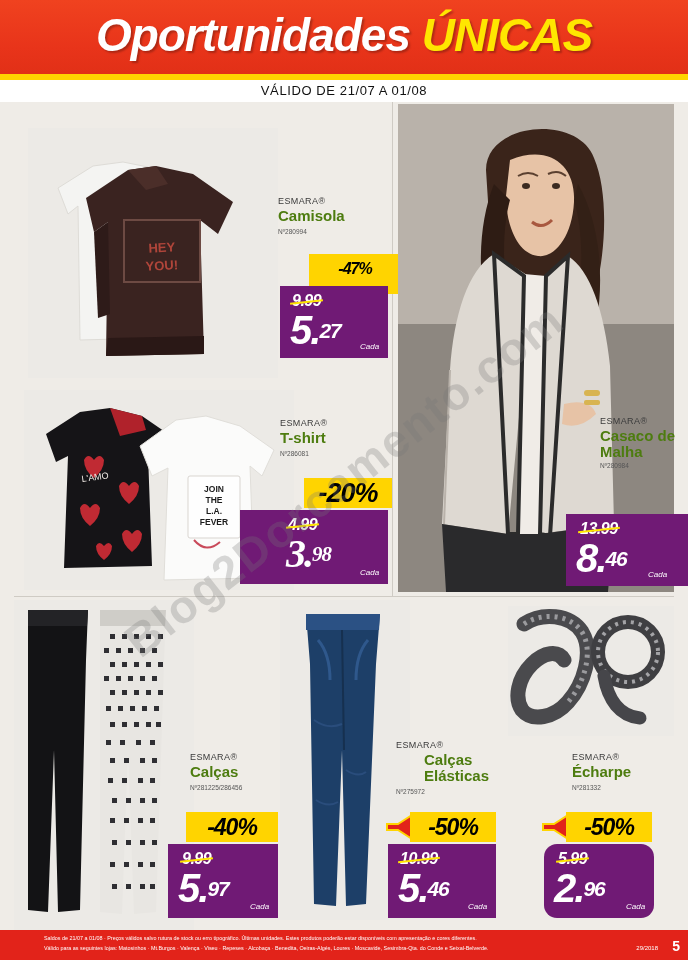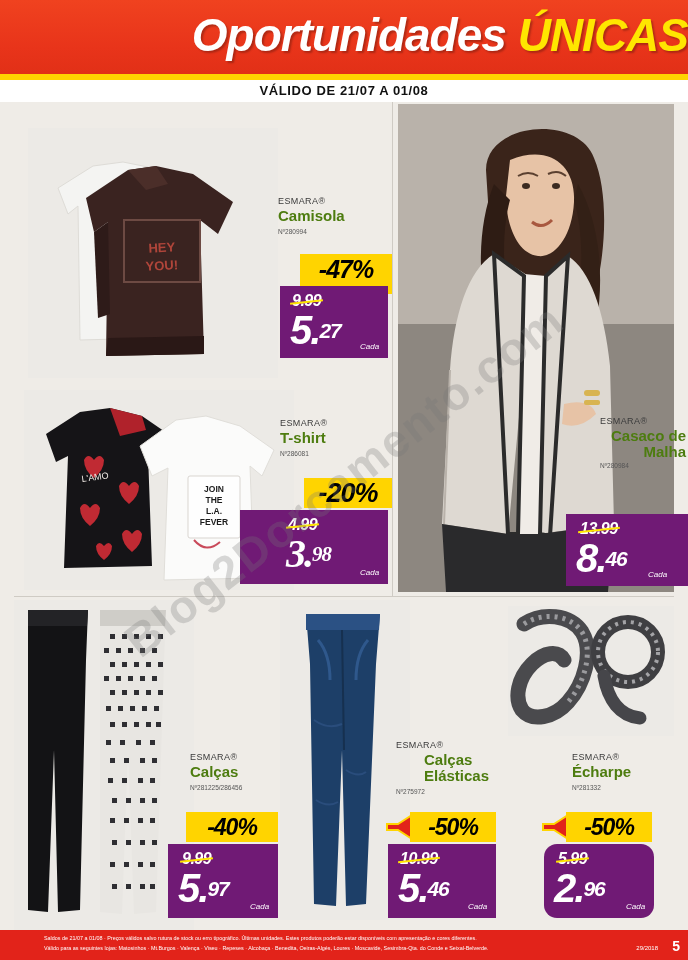--- a/index.html
+++ b/index.html
@@ -21,41 +21,41 @@
     left: 0; top: 0;
     width: 688px;
     height: 80px;
     background: linear-gradient(180deg,#f0421f 0%, #e8341a 60%, #e02f16 100%);
     overflow: hidden;
   }
   .header-title {
     position: absolute;
     left: 0; top: 8px;
     width: 688px;
-    text-align: right;
+    text-align: center;
     font-size: 46px;
     font-weight: bold;
     font-style: italic;
     color: #ffffff;
     letter-spacing: -1px;
     text-shadow: 2px 2px 2px rgba(0,0,0,0.25);
     white-space: nowrap;
   }
   .header-title .yellow {
     color: #ffe600;
   }
   .header-sub {
     position: absolute;
     left: 0; top: 80px;
     width: 688px;
     height: 22px;
     background: #ffffff;
     text-align: center;
     font-size: 13px;
-    font-weight: bold;
+    font-weight: normal;
     color: #111;
     letter-spacing: 0.6px;
     line-height: 22px;
   }
   .yellow-strip {
     position: absolute;
     left: 0; top: 74px;
     width: 688px;
     height: 8px;
     background: #ffd400;
@@ -239,21 +239,21 @@
       <text x="134" y="124" font-family="Liberation Sans, sans-serif" font-size="13" font-weight="bold" fill="#b0453a" text-anchor="middle" transform="rotate(-3 134 124)">HEY</text>
       <text x="134" y="142" font-family="Liberation Sans, sans-serif" font-size="13" font-weight="bold" fill="#b0453a" text-anchor="middle" transform="rotate(-3 134 142)">YOU!</text>
       <path d="M80 94 L66 104 L70 190 L82 186 Z" fill="#2e1b19"></path>
       <path d="M176 226 L78 228 L80 210 L176 208 Z" fill="#2a1816"></path>
     </svg>
   </div>
   <div class="brand" style="left:278px; top:196px;">ESMARA®</div>
   <div class="pname" style="left:278px; top:208px;">Camisola</div>
   <div class="pcode" style="left:278px; top:228px;">Nº280994</div>
 
-  <div class="disc" style="left:300px; top:254px; width:92px; height:40px; font-size:25px; line-height:30px;">-47%</div>
+  <div class="disc" style="left:309px; top:254px; width:92px; height:40px; font-size:16px; line-height:30px;">-47%</div>
   <div class="pricebox" style="left:280px; top:286px; width:108px; height:72px;">
     <div class="oldprice" style="left:12px; top:6px;">9.99</div>
     <div class="newprice" style="left:10px; top:24px;">
       <span class="int">5</span><span class="dot">.</span><span class="cent">27</span>
     </div>
     <div class="cada" style="left:80px; top:56px;">Cada</div>
   </div>
 
   <div class="photo" style="left:398px; top:104px; width:276px; height:488px;">
     <svg width="276" height="488" viewBox="0 0 276 488">
@@ -280,21 +280,21 @@
       <path d="M52 266 L46 420" stroke="#b9b2aa" stroke-width="2" fill="none"></path>
 
       <path d="M166 300 q26 -6 32 10 q-16 16 -34 10 Z" fill="#e7c3a6"></path>
       <rect x="186" y="286" width="16" height="6" rx="3" fill="#d8b451"></rect>
       <rect x="186" y="296" width="16" height="5" rx="2" fill="#d8b451"></rect>
 
       <path d="M110 430 L44 420 L48 488 L210 488 L216 420 L142 430 Z" fill="#2a2a2c"></path>
     </svg>
   </div>
   <div class="brand" style="left:600px; top:416px;">ESMARA®</div>
-  <div class="pname" style="left:600px; top:428px; width:86px;text-align:right;">Casaco de Malha</div>
+  <div class="pname" style="left:600px; top:428px; width:86px;">Casaco de Malha</div>
   <div class="pcode" style="left:600px; top:462px;">Nº280984</div>
 
   <div class="pricebox" style="left:566px; top:514px; width:126px; height:72px;">
     <div class="oldprice" style="left:14px; top:6px;">13.99</div>
     <div class="newprice" style="left:10px; top:24px;">
       <span class="int">8</span><span class="dot">.</span><span class="cent">46</span>
     </div>
     <div class="cada" style="left:82px; top:56px;">Cada</div>
   </div>
 

